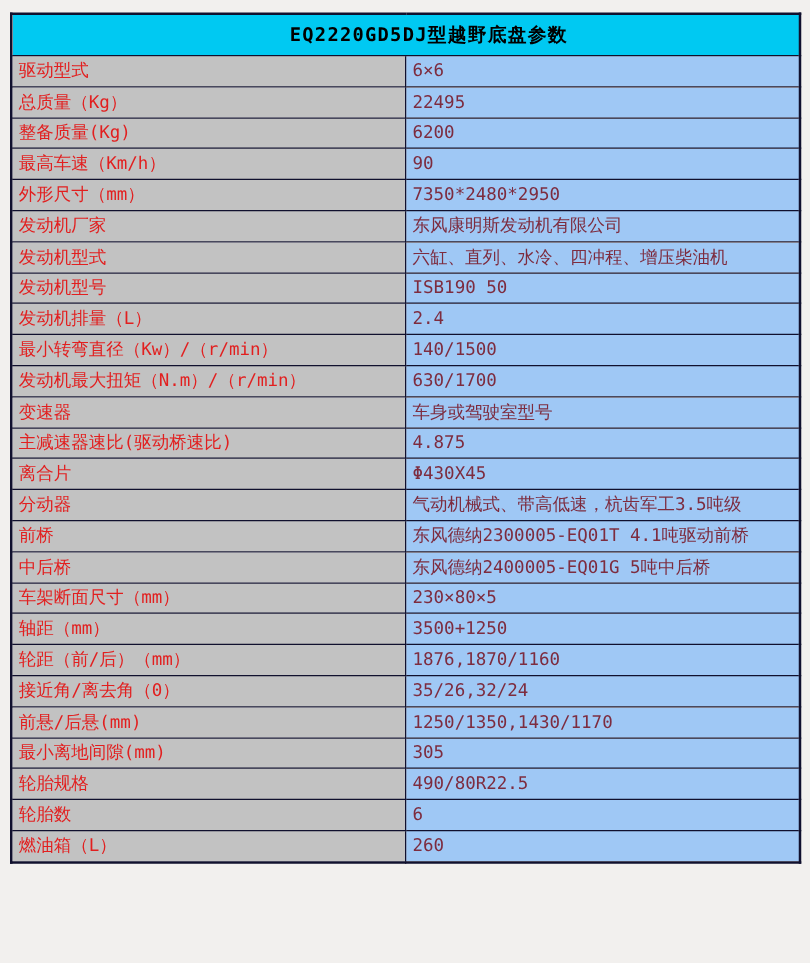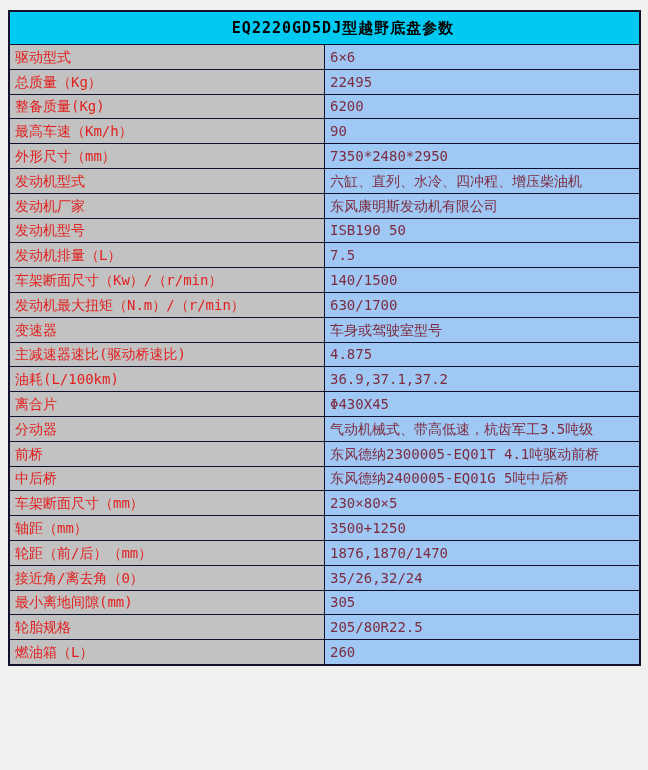--- a/index.html
+++ b/index.html
@@ -79,54 +79,50 @@
       </tr>
       <tr>
         <td class="label-cell">最高车速（Km/h）</td>
         <td class="value-cell">90</td>
       </tr>
       <tr>
         <td class="label-cell">外形尺寸（mm）</td>
         <td class="value-cell">7350*2480*2950</td>
       </tr>
       <tr>
+        <td class="label-cell">发动机厂家</td>
+        <td class="value-cell">东风康明斯发动机有限公司</td>
+      </tr>
+      <tr>
         <td class="label-cell">发动机型式</td>
         <td class="value-cell">六缸、直列、水冷、四冲程、增压柴油机</td>
-      </tr>
-      <tr>
-        <td class="label-cell">发动机厂家</td>
-        <td class="value-cell">东风康明斯发动机有限公司</td>
       </tr>
       <tr>
         <td class="label-cell">发动机型号</td>
         <td class="value-cell">ISB190 50</td>
       </tr>
       <tr>
         <td class="label-cell">发动机排量（L）</td>
-        <td class="value-cell">7.5</td>
+        <td class="value-cell">2.4</td>
       </tr>
       <tr>
-        <td class="label-cell">车架断面尺寸（Kw）/（r/min）</td>
+        <td class="label-cell">最小转弯直径（Kw）/（r/min）</td>
         <td class="value-cell">140/1500</td>
       </tr>
       <tr>
         <td class="label-cell">发动机最大扭矩（N.m）/（r/min）</td>
         <td class="value-cell">630/1700</td>
       </tr>
       <tr>
         <td class="label-cell">变速器</td>
         <td class="value-cell">车身或驾驶室型号</td>
       </tr>
       <tr>
         <td class="label-cell">主减速器速比(驱动桥速比)</td>
         <td class="value-cell">4.875</td>
-      </tr>
-      <tr>
-        <td class="label-cell">油耗(L/100km)</td>
-        <td class="value-cell">36.9,37.1,37.2</td>
       </tr>
       <tr>
         <td class="label-cell">离合片</td>
         <td class="value-cell">Φ430X45</td>
       </tr>
       <tr>
         <td class="label-cell">分动器</td>
         <td class="value-cell">气动机械式、带高低速，杭齿军工3.5吨级</td>
       </tr>
       <tr>
@@ -140,32 +136,40 @@
       <tr>
         <td class="label-cell">车架断面尺寸（mm）</td>
         <td class="value-cell">230×80×5</td>
       </tr>
       <tr>
         <td class="label-cell">轴距（mm）</td>
         <td class="value-cell">3500+1250</td>
       </tr>
       <tr>
         <td class="label-cell">轮距（前/后）（mm）</td>
-        <td class="value-cell">1876,1870/1470</td>
+        <td class="value-cell">1876,1870/1160</td>
       </tr>
       <tr>
         <td class="label-cell">接近角/离去角（0）</td>
         <td class="value-cell">35/26,32/24</td>
+      </tr>
+      <tr>
+        <td class="label-cell">前悬/后悬(mm)</td>
+        <td class="value-cell">1250/1350,1430/1170</td>
       </tr>
       <tr>
         <td class="label-cell">最小离地间隙(mm)</td>
         <td class="value-cell">305</td>
       </tr>
       <tr>
         <td class="label-cell">轮胎规格</td>
-        <td class="value-cell">205/80R22.5</td>
+        <td class="value-cell">490/80R22.5</td>
+      </tr>
+      <tr>
+        <td class="label-cell">轮胎数</td>
+        <td class="value-cell">6</td>
       </tr>
       <tr>
         <td class="label-cell">燃油箱（L）</td>
         <td class="value-cell">260</td>
       </tr>
     </tbody>
 </table>
 
 </body></html>

